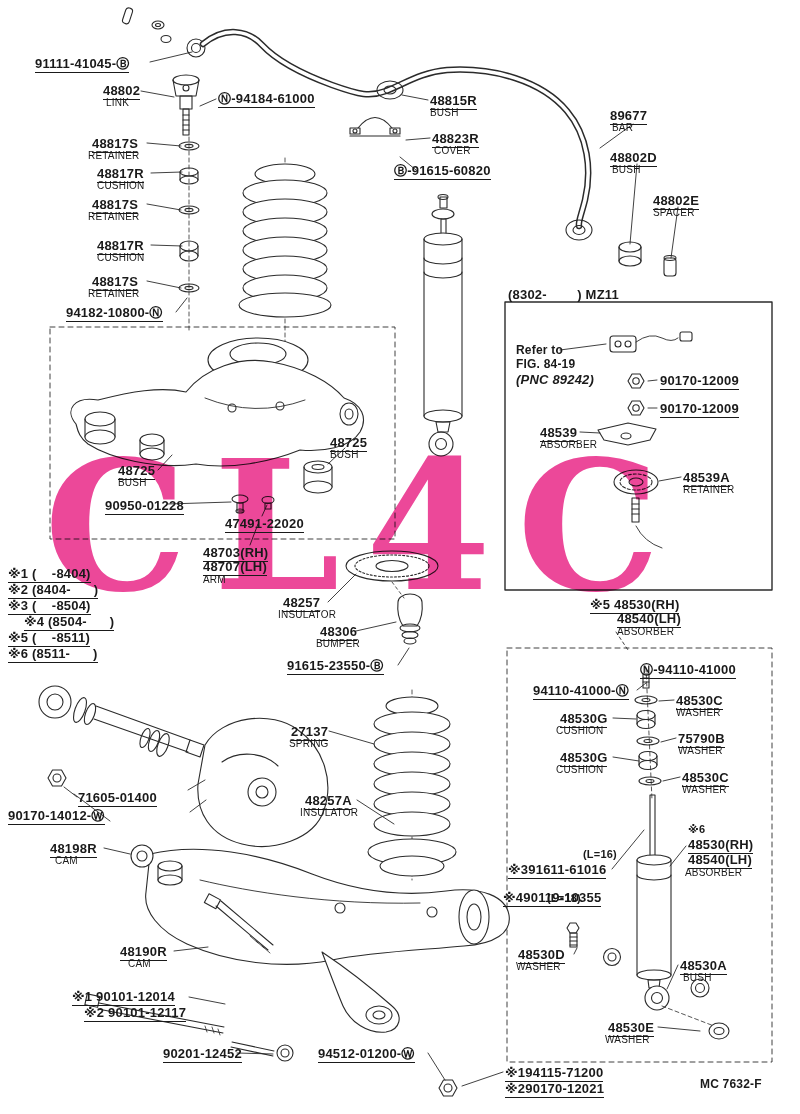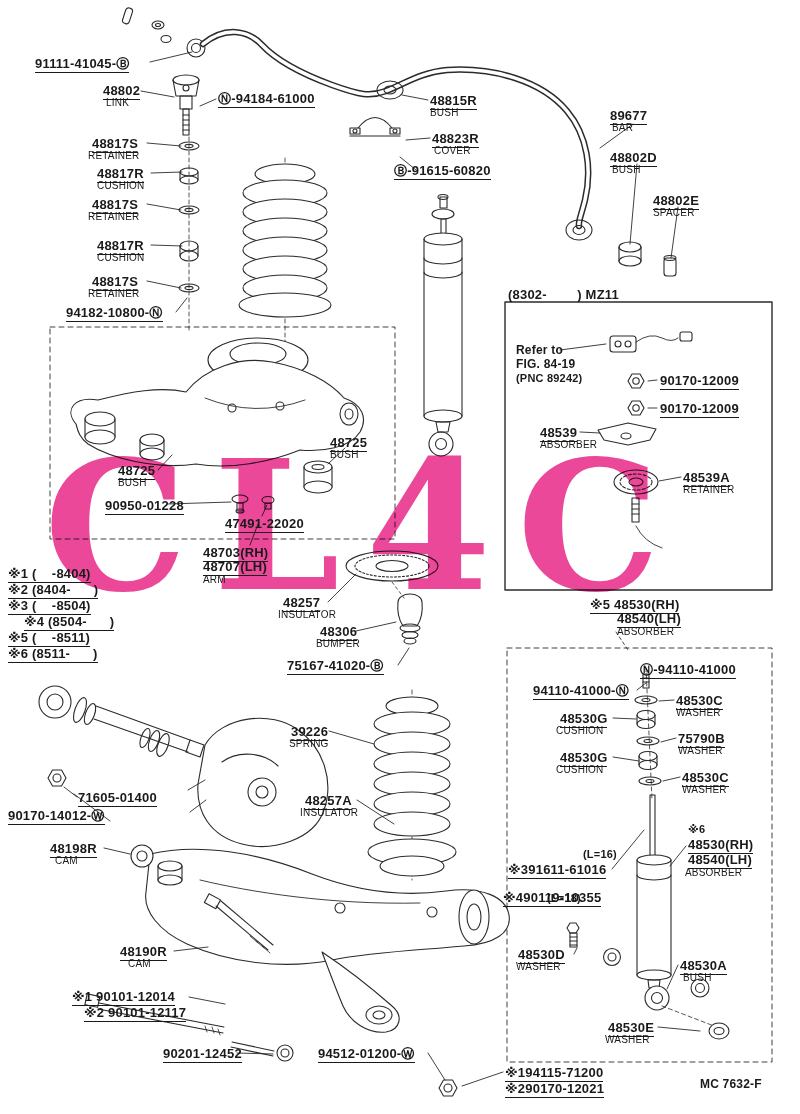--- a/index.html
+++ b/index.html
@@ -5,21 +5,21 @@
   html,body{margin:0;padding:0;background:#fff;}
   body{width:800px;height:1114px;position:relative;overflow:hidden;
        font-family:"Liberation Sans","DejaVu Sans",sans-serif;color:#1a1a1a;}
   #watermark{position:absolute;left:44px;top:436px;font-size:180px;font-weight:700;
        font-family:"DejaVu Serif","DejaVu Sans",serif;color:#ec4899;letter-spacing:26px;
        z-index:2;mix-blend-mode:multiply;pointer-events:none;line-height:1;}
   #art{position:absolute;left:0;top:0;z-index:1;}
   .lbl{position:absolute;font-size:13px;font-weight:700;white-space:pre;
        letter-spacing:.2px;z-index:3;line-height:1.05;}
   .sm{font-size:10px;font-weight:400;}
-  .tiny{font-size:11px;font-weight:700;}
+  .tiny{font-size:13px;font-weight:700;font-style:italic;}
   .u{border-bottom:1.3px solid #1a1a1a;padding-bottom:1px;}
 </style>
 </head>
 <body>
 
 <div id="watermark">CL4C</div>
 
 <svg id="art" width="800" height="1114" viewBox="0 0 800 1114">
  <g stroke="#2b2b2b" stroke-width="1.1" fill="none" stroke-linecap="round" stroke-linejoin="round">
 
@@ -360,21 +360,21 @@
 <div class="lbl sm" style="left:118px;top:478px">BUSH</div>
 <div class="lbl u" style="left:105px;top:499px">90950-01228</div>
 <div class="lbl u" style="left:225px;top:517px">47491-22020</div>
 <div class="lbl u" style="left:203px;top:546px">48703(RH)</div>
 <div class="lbl u" style="left:203px;top:560px">48707(LH)</div>
 <div class="lbl sm" style="left:203px;top:575px">ARM</div>
 <div class="lbl u" style="left:283px;top:596px">48257</div>
 <div class="lbl sm" style="left:278px;top:610px">INSULATOR</div>
 <div class="lbl u" style="left:320px;top:625px">48306</div>
 <div class="lbl sm" style="left:316px;top:639px">BUMPER</div>
-<div class="lbl u" style="left:287px;top:659px">75167-41020-Ⓑ</div>
+<div class="lbl u" style="left:287px;top:659px">91615-23550-Ⓑ</div>
 
 <div class="lbl u" style="left:8px;top:567px">※1 (    -8404)</div>
 <div class="lbl u" style="left:8px;top:583px">※2 (8404-      )</div>
 <div class="lbl u" style="left:8px;top:599px">※3 (    -8504)</div>
 <div class="lbl u" style="left:24px;top:615px">※4 (8504-      )</div>
 <div class="lbl u" style="left:8px;top:631px">※5 (    -8511)</div>
 <div class="lbl u" style="left:8px;top:647px">※6 (8511-      )</div>
 
 <div class="lbl u" style="left:590px;top:598px">※5 48530(RH)</div>
 <div class="lbl u" style="left:617px;top:612px">48540(LH)</div>
@@ -386,21 +386,21 @@
 <div class="lbl sm" style="left:676px;top:708px">WASHER</div>
 <div class="lbl u" style="left:560px;top:712px">48530G</div>
 <div class="lbl sm" style="left:556px;top:726px">CUSHION</div>
 <div class="lbl u" style="left:678px;top:732px">75790B</div>
 <div class="lbl sm" style="left:678px;top:746px">WASHER</div>
 <div class="lbl u" style="left:560px;top:751px">48530G</div>
 <div class="lbl sm" style="left:556px;top:765px">CUSHION</div>
 <div class="lbl u" style="left:682px;top:771px">48530C</div>
 <div class="lbl sm" style="left:682px;top:785px">WASHER</div>
 
-<div class="lbl u" style="left:291px;top:725px">39226</div>
+<div class="lbl u" style="left:291px;top:725px">27137</div>
 <div class="lbl sm" style="left:289px;top:739px">SPRING</div>
 <div class="lbl u" style="left:305px;top:794px">48257A</div>
 <div class="lbl sm" style="left:300px;top:808px">INSULATOR</div>
 <div class="lbl u" style="left:78px;top:791px">71605-01400</div>
 <div class="lbl u" style="left:8px;top:809px">90170-14012-Ⓦ</div>
 <div class="lbl u" style="left:50px;top:842px">48198R</div>
 <div class="lbl sm" style="left:55px;top:856px">CAM</div>
 
 <div class="lbl" style="left:583px;top:849px;font-size:11px">(L=16)</div>
 <div class="lbl" style="left:688px;top:824px;font-size:11px">※6</div>

